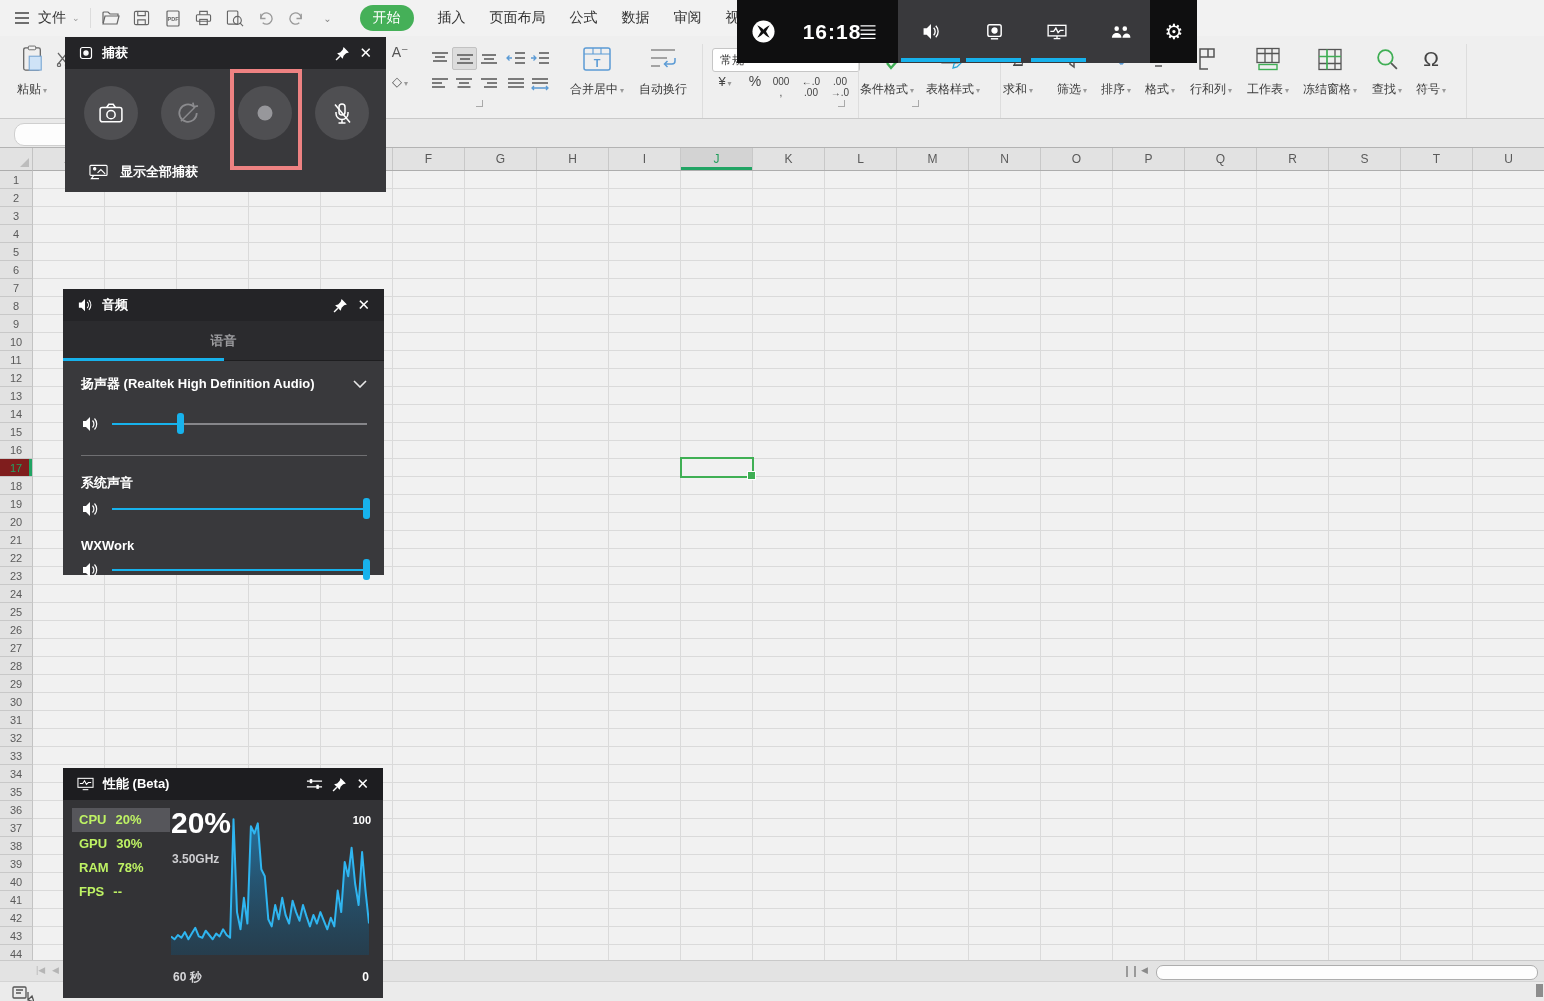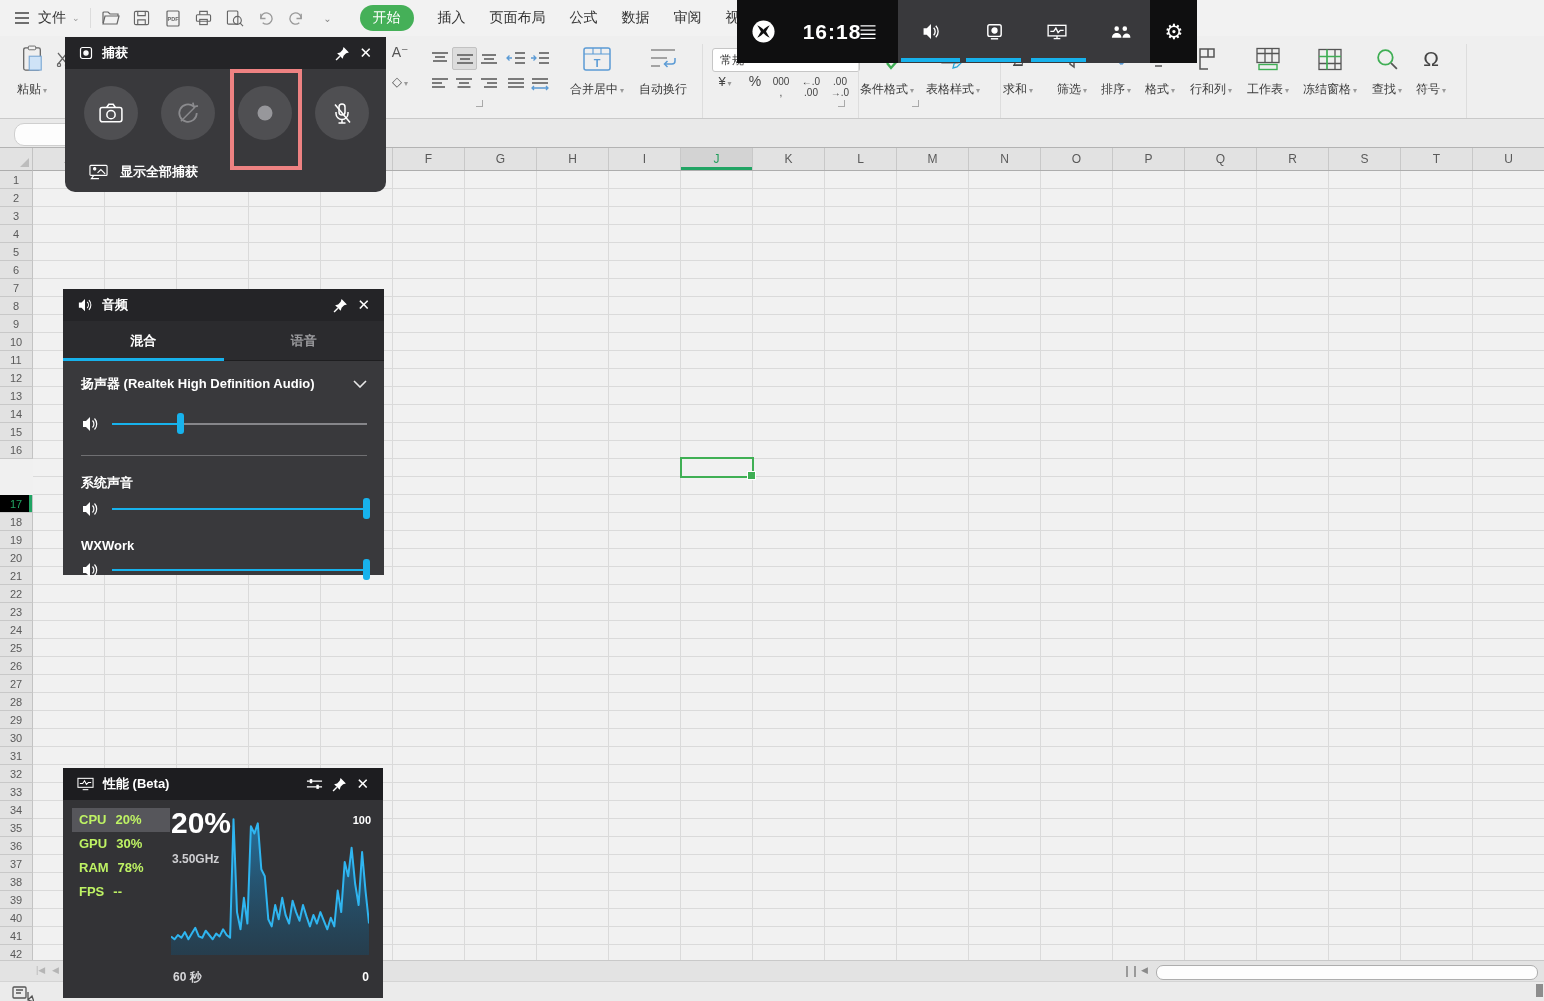--- a/index.html
+++ b/index.html
@@ -37,21 +37,21 @@
   
   #cornerbox{left:0;top:148px;width:33px;height:23px;background:#e2e2e2;border-right:1px solid #c3c3c3;border-bottom:1px solid #adadad;box-sizing:border-box;}
   #cornerbox .tri{position:absolute;right:3px;bottom:3px;width:0;height:0;border-left:9px solid transparent;border-bottom:9px solid #bdbdbd;}
   #colheaders{left:33px;top:148px;height:23px;display:flex;border-bottom:1px solid #adadad;box-sizing:border-box;}
   .colh{width:72px;height:22px;line-height:22px;text-align:center;font-size:12px;color:#5a5a5a;background:#e2e2e2;
         border-right:1px solid #c8c8c8;box-sizing:border-box;flex:none;}
   .colh.sel{background:#d3d3d3;color:#1f9d5b;box-shadow:inset 0 -3px 0 #21a464;}
   #rowheaders{left:0;top:171px;width:33px;}
   .rowh{width:33px;height:18px;line-height:18px;text-align:center;font-size:11px;color:#5a5a5a;background:#e2e2e2;
         border-bottom:1px solid #c8c8c8;border-right:1px solid #c3c3c3;box-sizing:border-box;}
-  .rowh.sel{color:#21a464;background:#000000;box-shadow:inset -3px 0 0 #21a464;margin-top:36px;}
+  .rowh.sel{color:#21a464;background:#7f1d1d;box-shadow:inset -3px 0 0 #21a464;}
   #gridbg{left:33px;top:171px;width:1512px;height:789px;background-color:#f1f1f1;
     background-image:repeating-linear-gradient(to right,transparent 0 71px,#dadada 71px 72px),
                      repeating-linear-gradient(to bottom,transparent 0 17px,#dadada 17px 18px);}
   #selcell{left:680px;top:457px;width:74px;height:21px;border:2px solid #3faf54;box-sizing:border-box;}
   #selcell .handle{position:absolute;right:-4px;bottom:-4px;width:7px;height:7px;background:#3faf54;border:1px solid #fff;}
   
   #scrollrow{left:0;top:960px;width:1544px;height:21px;background:#e3e3e3;border-top:1px solid #c9c9c9;box-sizing:border-box;}
   .navarrow{position:absolute;top:4px;font-size:9px;color:#b5b5b5;}
   #hthumb{position:absolute;left:1156px;top:4px;width:380px;height:13px;background:#fdfdfd;border:1px solid #adadad;border-radius:7px;}
   #hsplit{position:absolute;left:1126px;top:5px;width:6px;height:11px;border-left:2px solid #9a9a9a;border-right:2px solid #9a9a9a;}
@@ -65,21 +65,21 @@
   .gb-underline{position:absolute;top:58px;height:4px;background:#17b2ec;}
   .gear-glyph{font-size:21px;color:#fff;}
   
   .widget{position:absolute;z-index:30;background:#39393c;color:#fff;}
   .wtitle{height:32px;display:flex;align-items:center;padding:0 14px;gap:9px;background:#242427;}
   .wtitle .ttext{font-size:13px;font-weight:bold;color:#fff;flex:0 0 auto;}
   .wtitle .spacer{flex:1;}
   .wclose{font-size:15px;color:#fff;}
   .wicon{display:flex;align-items:center;}
   
-  #capture{left:65px;top:37px;width:321px;height:155px;border-radius:10px;}
+  #capture{left:65px;top:37px;width:321px;height:155px;}
   .cbtn{position:absolute;width:54px;height:54px;border-radius:50%;background:#4f4f52;display:flex;align-items:center;justify-content:center;top:49px;}
   #cap-highlight{position:absolute;left:165px;top:32px;width:72px;height:101px;border:4px solid #ee8282;box-sizing:border-box;z-index:5;}
   .showall{position:absolute;left:24px;bottom:11px;display:flex;align-items:center;gap:12px;font-size:13px;font-weight:bold;color:#fff;}
   
   #audio{left:63px;top:289px;width:321px;height:286px;}
   #audio .tabs{height:40px;background:#2b2b2e;display:flex;position:relative;border-bottom:1px solid #1e1e20;box-sizing:border-box;}
   #audio .atab{flex:1;display:flex;align-items:center;justify-content:center;font-size:13px;font-weight:bold;color:#9b9b9e;}
   #audio .atab.active{color:#fff;}
   #audio .tabline{position:absolute;left:0;bottom:-1px;width:50%;height:3px;background:#17b2ec;}
   #audio .body{padding:12px 17px 0 18px;}
@@ -613,21 +613,20 @@
     <span class="spacer"></span>
     <span class="wicon">
       <svg width="15" height="15" viewBox="0 0 14 14">
           <path d="M8 1l5 5-2.6.8L8 9.2 7.2 12 2 6.8 4.8 6 7.2 3.6z" fill="#fff"></path>
           <path d="M1 13l3.5-3.5" stroke="#fff" stroke-width="1.3"></path>
         </svg>
       </span>
     <span class="wclose">✕</span>
   </div>
   <div class="tabs">
-    <div class="atab active">混合</div>
     <div class="atab">语音</div>
     <div class="tabline"></div>
   </div>
   <div class="body">
     <div class="devrow">
       <span class="dlabel">扬声器 (Realtek High Definition Audio)</span>
       <span class="wicon">
         <svg width="14" height="8" viewBox="0 0 14 8" fill="none" stroke="#e8e8e8" stroke-width="1.6">
             <path d="M1 1l6 6 6-6"></path>
           </svg>

